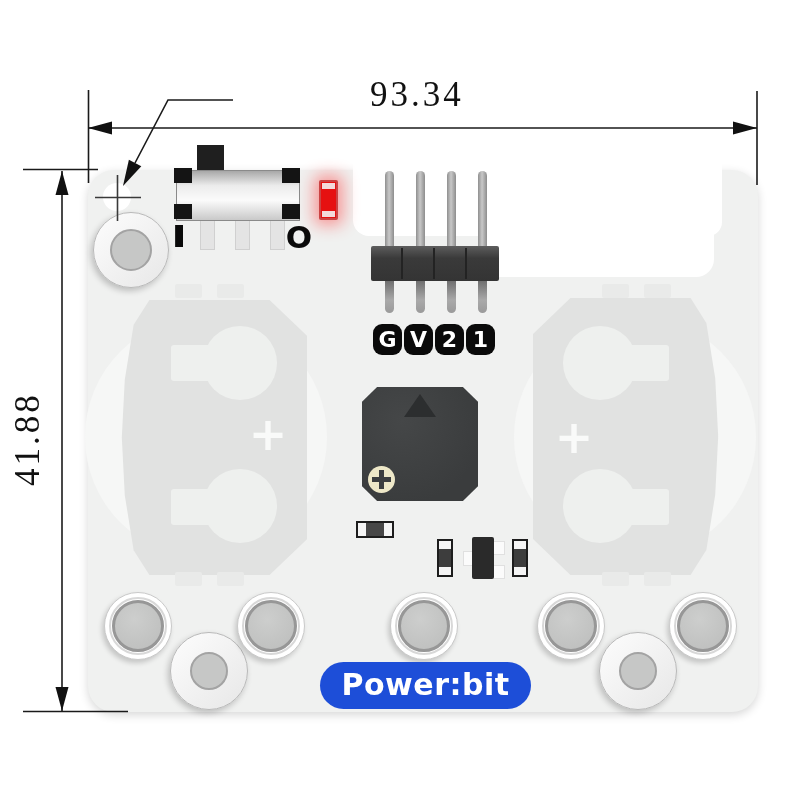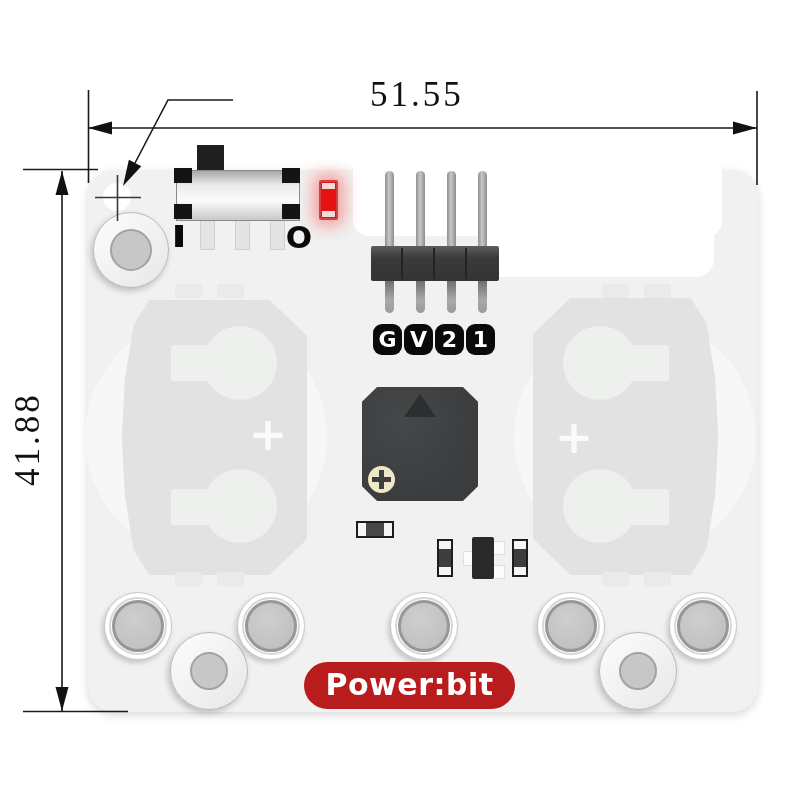--- a/index.html
+++ b/index.html
@@ -73,33 +73,33 @@
   .buzzer-screw{left:368px;top:466px;width:27px;height:27px;border-radius:50%;background:#eee8c8;z-index:7;}
   .buzzer-screw .h{position:absolute;left:4px;top:11px;width:19px;height:5px;background:#3c3e3f;}
   .buzzer-screw .v{position:absolute;left:11px;top:4px;width:5px;height:19px;background:#3c3e3f;}
   .smd-h{border:2px solid #1d1d1d;z-index:6;
          background:linear-gradient(90deg,#f5f5f5 0 24%,#474747 24% 76%,#f5f5f5 76%);}
   .smd-v{border:2px solid #1d1d1d;z-index:6;
          background:linear-gradient(180deg,#f5f5f5 0 24%,#3d3d3d 24% 76%,#f5f5f5 76%);}
   .sot-body{left:472px;top:537px;width:22px;height:42px;background:#2a2a2a;border-radius:2px;z-index:7;}
   .sot-pad{background:#fbfbfb;border:1px solid #e0e0e0;z-index:6;}
   
-  .logo-pill{left:304px;top:662px;width:211px;height:47px;border-radius:25px;background:#b91c1c;
+  .logo-pill{left:320px;top:662px;width:211px;height:47px;border-radius:25px;background:#1d4ed8;
              color:#fff;font-weight:bold;font-size:30px;text-align:center;line-height:46px;
              letter-spacing:.5px;z-index:6;}
   
   .dims-svg{left:0;top:0;z-index:9;pointer-events:none;}
   .lab{z-index:10;}
 </style>
 </head>
 <body>
 
 <div class="stage">
 
-  <div class="abs dim-label dim-serif lab" style="left:370px;top:75px;">51.55</div>
+  <div class="abs dim-label dim-serif lab" style="left:370px;top:75px;">93.34</div>
   <div class="abs dim-label dim-serif dim-height-wrap lab">41.88</div>
 
   <div class="abs board"></div>
 
   <div class="abs batt-circle" style="left:85px;top:316px;"></div>
   <div class="abs batt-circle" style="left:514px;top:316px;"></div>
   <div class="abs octagon oct-left"></div>
   <div class="abs octagon oct-right"></div>
 
   <div class="abs cut-circle" style="left:203px;top:326px;"></div>

